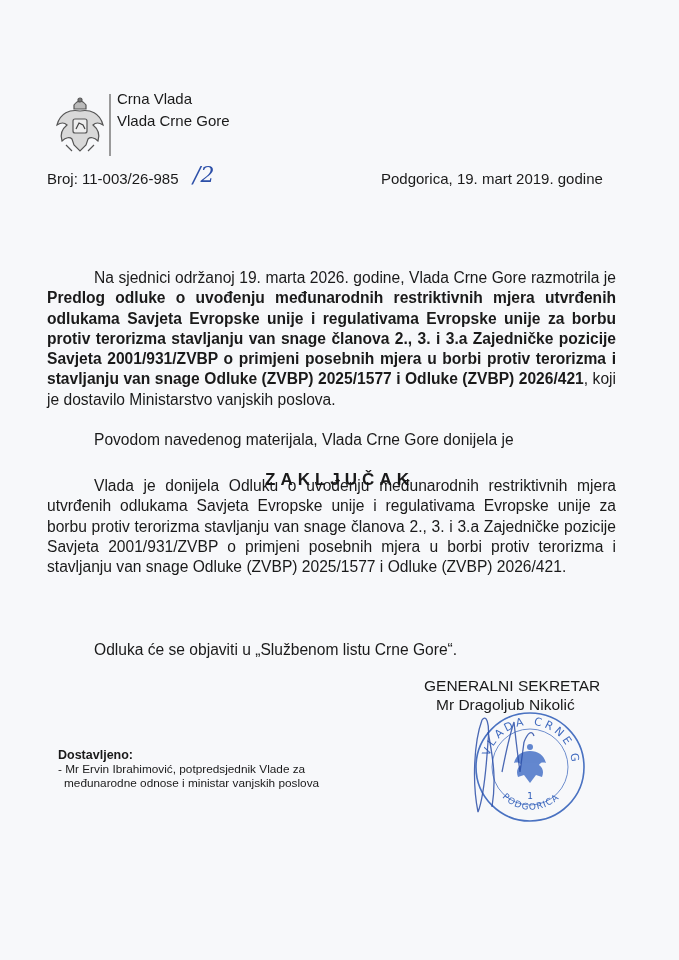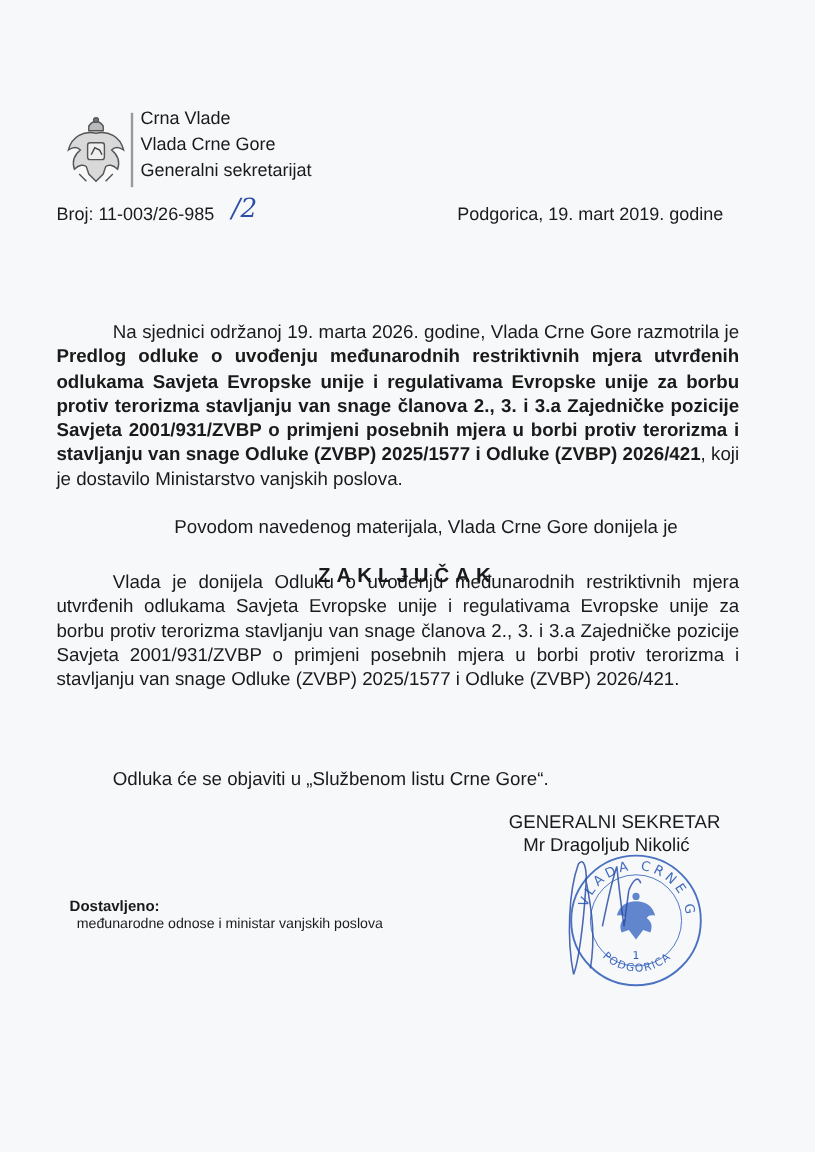--- a/index.html
+++ b/index.html
@@ -25,21 +25,21 @@
 
     
     .body-text {
       position: absolute; left: 47px; width: 569px;
       font-size: 15.6px; line-height: 20.3px;
       text-align: justify;
     }
     .p1 { top: 268px; }
     .p1 b { font-weight: bold; }
     .indent { display: inline-block; width: 47px; }
-    .p2 { top: 430px; text-align: center; }
+    .p2 { top: 430px; text-align: left; }
     .conclusion-title {
       position: absolute; left: 0; width: 679px; top: 470px;
       text-align: center; font-weight: bold; font-size: 17px; letter-spacing: 5px;
     }
     .p3 { top: 476px; }
     .p4 { top: 640px; text-align: left; }
 
     
     .sig-block { position: absolute; left: 424px; top: 676px; width: 200px; text-align: left; font-weight: normal; font-size: 15.5px; line-height: 19px; }
     .sig-title { display: block; }
@@ -63,23 +63,22 @@
       <circle cx="28" cy="5" r="2" fill="#777"></circle>
       <path d="M28 16 C18 14 8 18 5 30 C8 28 12 27 15 30 C10 34 8 40 10 46 C14 42 18 42 20 44 L22 50 L28 56 L34 50 L36 44 C38 42 42 42 46 46 C48 40 46 34 41 30 C44 27 48 28 51 30 C48 18 38 14 28 16 Z" fill="#d9d9d9"></path>
       <rect x="21" y="24" width="14" height="14" rx="2" fill="#eee"></rect>
       <path d="M24 34 L27 28 L31 30 L33 34" stroke="#444"></path>
       <path d="M14 50 L20 56 M42 50 L36 56"></path>
     </g>
   </svg>
   <div class="header-rule"></div>
 
   <div class="org-lines">
-    <div>Crna Vlade</div>
+    <div>Crna Vlada</div>
     <div>Vlada Crne Gore</div>
-    <div>Generalni sekretarijat</div>
   </div>
 
   <div class="ref-row">Broj: 11-003/26-985</div>
   <div class="ref-hand">/2</div>
   <div class="date-row">Podgorica, 19. mart 2019. godine</div>
 
   <div class="body-text p1">
     <span class="indent"></span><span>Na sjednici održanoj 19. marta 2026. godine, Vlada Crne Gore razmotrila je </span><b>Predlog odluke o uvođenju međunarodnih restriktivnih mjera utvrđenih odlukama Savjeta Evropske unije i regulativama Evropske unije za borbu protiv terorizma stavljanju van snage članova 2., 3. i 3.a Zajedničke pozicije Savjeta 2001/931/ZVBP o primjeni posebnih mjera u borbi protiv terorizma i stavljanju van snage Odluke (ZVBP) 2025/1577 i Odluke (ZVBP) 2026/421</b><span>, koji je dostavilo Ministarstvo vanjskih poslova.</span>
   </div>
 
@@ -128,16 +127,17 @@
     <g fill="none" stroke="#2c4fa8" stroke-width="1.3" opacity="0.85">
       <path d="M10 100 C4 70 6 30 14 8 C18 2 22 10 20 30 C18 60 14 90 10 100"></path>
       <path d="M20 20 C26 50 28 70 24 95"></path>
       <path d="M34 60 C38 40 42 22 46 10 C48 30 50 45 52 60 L56 30"></path>
       <path d="M56 30 C60 20 64 18 66 24"></path>
     </g>
   </svg>
 
   <div class="dist">
     <div class="dist-title">Dostavljeno:</div>
+    <div>- Mr Ervin Ibrahimović, potpredsjednik Vlade za</div>
     <div class="dist-line2">međunarodne odnose i ministar vanjskih poslova</div>
   </div>
 
 </div>
 
 </body></html>

